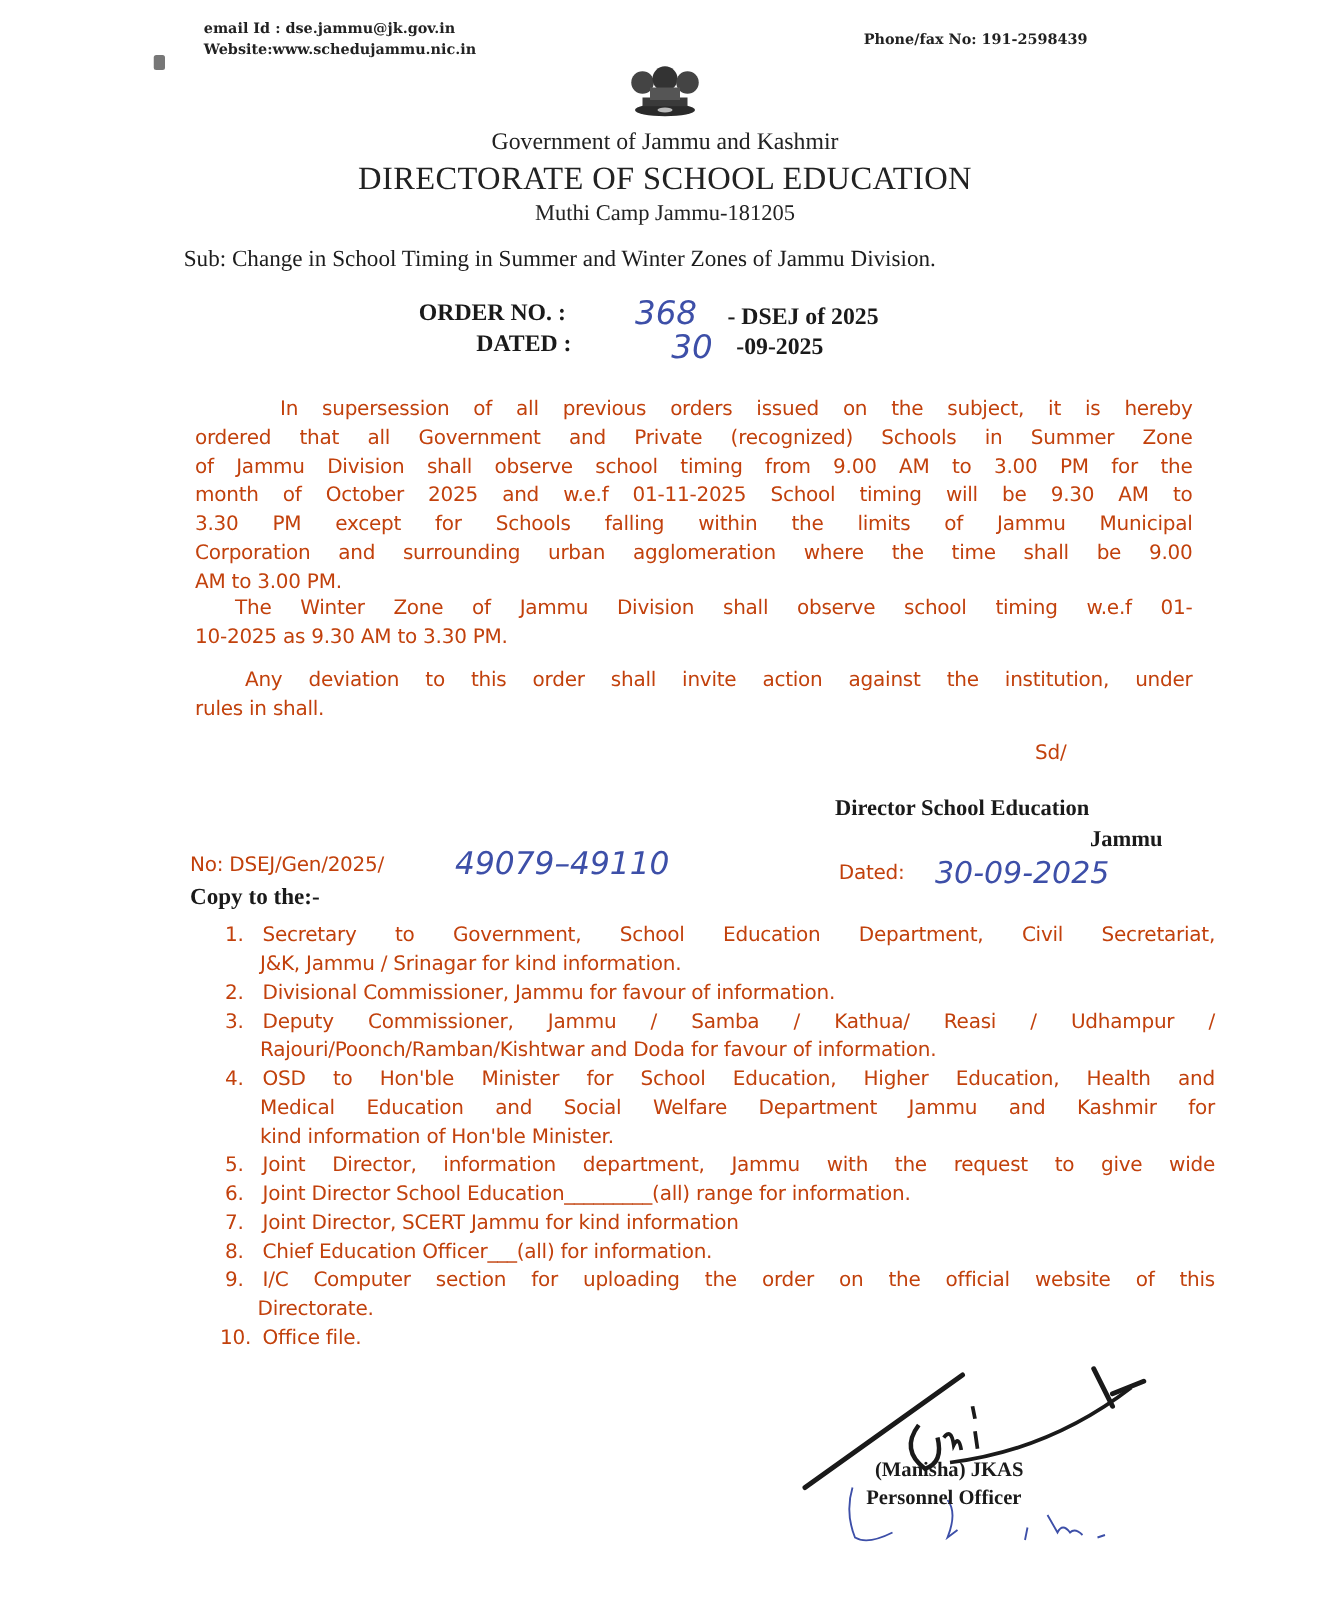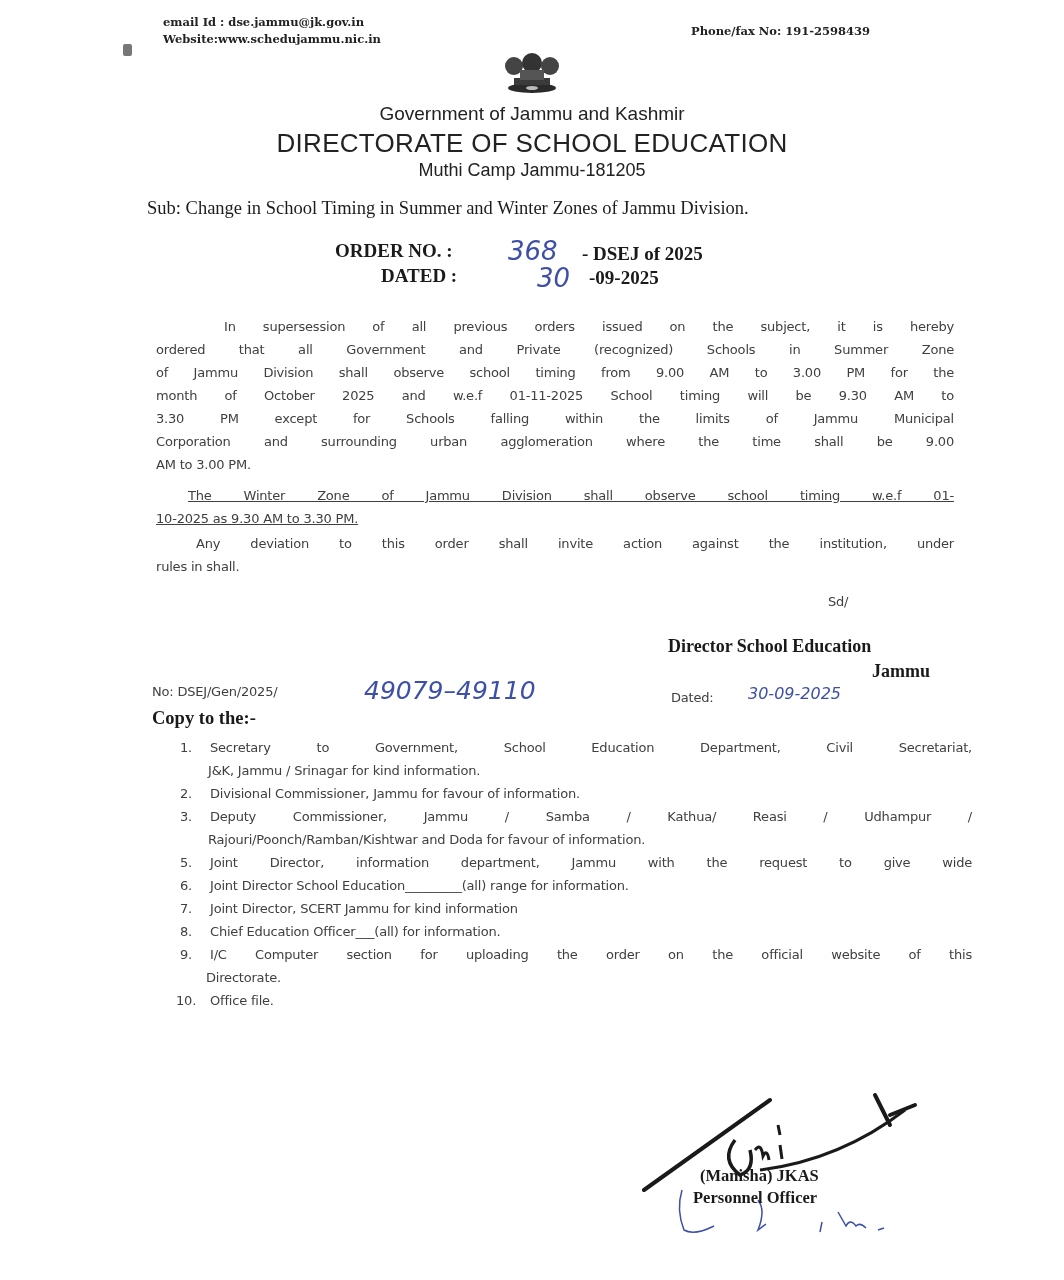--- a/index.html
+++ b/index.html
@@ -1,21 +1,21 @@
 <!DOCTYPE html>
 <html><head>
 <meta charset="utf-8">
 <style>
   html, body { margin:0; padding:0; }
   body { width:1064px; height:1280px; background:#ffffff; position:relative; overflow:hidden;
          font-family:"DejaVu Sans", sans-serif; color:#1a1a1a; }
   .abs { position:absolute;font-family:Liberation Serif, serif; }
   .serif-b { font-family:"DejaVu Serif", serif; font-weight:bold; font-size:11.5px; color:#222; }
-  .hdr { font-family:Liberation Sans, sans-serif; color:#222; text-align:center; width:1064px; left:0; }
-  .body-txt { font-family:"DejaVu Sans", sans-serif; font-size:13px; line-height:23px; color:#404040; letter-spacing:-0.2px; }
+  .hdr { font-family:Liberation Serif, serif; color:#222; text-align:center; width:1064px; left:0; }
+  .body-txt { font-family:"DejaVu Sans", sans-serif; font-size:16px; line-height:23px; color:#c2410c; letter-spacing:-0.2px; }
   .just { text-align:justify; text-align-last:justify; }
   .hand { font-family:"DejaVu Sans", sans-serif; color:#3d4fa8; font-style:italic; font-weight:normal; }
   .bold { font-weight:bold; }
   .copy-item { position:relative; padding-left:0; }
   .num { display:inline-block; width:30px; }
 </style>
 </head>
 <body>
 
 <div class="abs serif-b" style="left:163px;top:15px;">email Id : dse.jammu@jk.gov.in</div>
@@ -51,49 +51,54 @@
 <div class="abs body-txt" style="left:156px;top:315px;width:798px;">
   <div class="just" style="padding-left:68px;">In supersession of all previous orders issued on the subject, it is hereby</div>
   <div class="just">ordered that all Government and Private (recognized) Schools in Summer Zone</div>
   <div class="just">of Jammu Division shall observe school timing from 9.00 AM to 3.00 PM for the</div>
   <div class="just">month of October 2025 and  w.e.f 01-11-2025  School timing will be 9.30 AM to</div>
   <div class="just">3.30 PM except for Schools falling within the limits of Jammu Municipal</div>
   <div class="just">Corporation and surrounding urban agglomeration where the time shall be 9.00</div>
   <div>AM to 3.00 PM.</div>
 </div>
 
-<div class="abs body-txt" style="left:156px;top:484px;width:798px;text-decoration:underline;">
+<div class="abs body-txt" style="left:156px;top:474px;width:798px;">
   <div class="just" style="padding-left:32px;">The Winter Zone  of  Jammu  Division  shall observe school timing w.e.f 01-</div>
   <div>10-2025 as 9.30 AM to 3.30 PM.</div>
 </div>
 
 <div class="abs body-txt" style="left:156px;top:532px;width:798px;">
   <div class="just" style="padding-left:40px;">Any deviation to this order shall invite action against the institution, under</div>
   <div>rules in shall.</div>
 </div>
 
 <div class="abs body-txt" style="left:828px;top:590px;">Sd/</div>
 <div class="abs bold" style="left:668px;top:636px;font-size:18px;">Director School Education</div>
 <div class="abs bold" style="left:872px;top:661px;font-size:18px;">Jammu</div>
 
 <div class="abs body-txt" style="left:152px;top:680px;">No: DSEJ/Gen/2025/</div>
 <div class="abs hand" style="left:364px;top:676px;font-size:25px;">49079–49110</div>
 <div class="abs body-txt" style="left:671px;top:686px;">Dated:</div>
-<div class="abs hand" style="left:748px;top:684px;font-size:16px;">30-09-2025</div>
+<div class="abs hand" style="left:748px;top:684px;font-size:24px;">30-09-2025</div>
 <div class="abs bold" style="left:152px;top:708px;font-size:18.5px;">Copy to the:-</div>
 
 <div class="abs body-txt" style="left:180px;top:736px;width:792px;">
   <div class="copy-item">
       <div class="just"><span class="num">1.</span><span>Secretary to Government, School Education Department, Civil Secretariat,</span></div>
       <div style="padding-left:28px;">J&amp;K, Jammu / Srinagar for  kind information.</div>
     </div>
   <div class="copy-item"><span class="num">2.</span><span>Divisional Commissioner, Jammu for favour of information.</span></div>
   <div class="copy-item">
       <div class="just"><span class="num">3.</span><span>Deputy  Commissioner,  Jammu  /  Samba  /  Kathua/  Reasi  /  Udhampur  /</span></div>
       <div style="padding-left:28px;">Rajouri/Poonch/Ramban/Kishtwar and Doda for favour of  information.</div>
+    </div>
+  <div class="copy-item">
+      <div class="just"><span class="num">4.</span><span>OSD to Hon'ble Minister for School Education, Higher Education, Health and</span></div>
+      <div class="just" style="padding-left:28px;">Medical Education and Social Welfare Department Jammu and Kashmir for</div>
+      <div style="padding-left:28px;">kind information of Hon'ble Minister.</div>
     </div>
   <div class="copy-item">
       <div class="just"><span class="num">5.</span><span>Joint Director, information department, Jammu with the request to give wide</span></div>
     </div>
   <div class="copy-item"><span class="num">6.</span><span>Joint Director School Education_________(all) range for information.</span></div>
   <div class="copy-item"><span class="num">7.</span><span>Joint Director, SCERT Jammu for kind information</span></div>
   <div class="copy-item"><span class="num">8.</span><span>Chief Education Officer___(all) for information.</span></div>
   <div class="copy-item">
       <div class="just"><span class="num">9.</span><span>I/C Computer section for uploading the order on the official website of this</span></div>
       <div style="padding-left:26px;">Directorate.</div>

